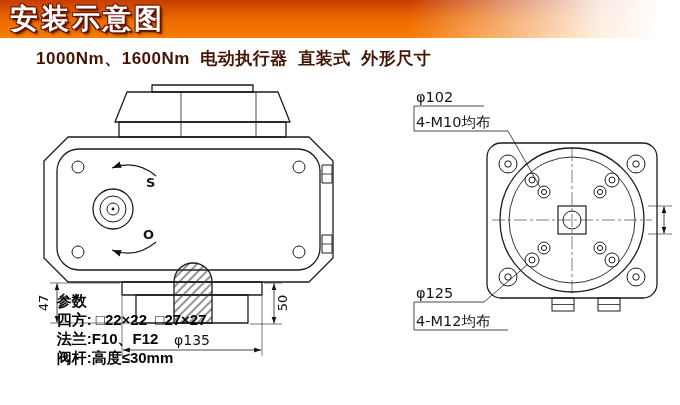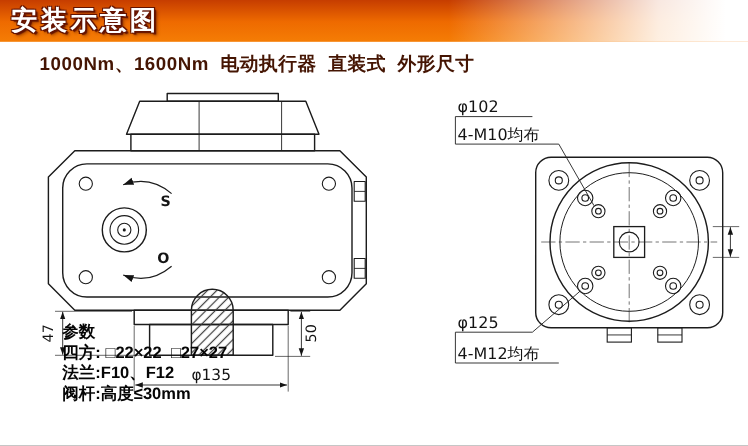--- a/index.html
+++ b/index.html
@@ -8,21 +8,21 @@
   .page { position:relative; width:680px; height:405px; background:#ffffff; overflow:hidden; margin:0 auto; }
 
   .banner {
     position:absolute; top:0; left:0; width:680px; height:38px;
     background-image:
       linear-gradient(90deg, rgba(255,255,255,0) 0%, rgba(255,255,255,0) 60%, rgba(255,255,255,.88) 88%, #ffffff 97%),
       linear-gradient(180deg, #c63d00 0%, #ee6a00 52%, #f57d05 100%);
     display:flex; align-items:center;
   }
   .banner-title {
-    font-size:24px; font-weight:bold; color:#ffffff; letter-spacing:3px; padding-left:10px; line-height:38px;
+    font-size:28px; font-weight:bold; color:#ffffff; letter-spacing:3px; padding-left:10px; line-height:38px;
     text-shadow:-1px -1px 0 #641300, 1px -1px 0 #641300, -1px 1px 0 #641300,
                  1px 1px 0 #641300, 2px 2px 1px #641300, 3px 3px 3px rgba(60,10,0,.45);
   }
   .subtitle {
     position:absolute; top:47px; left:36px;
     font-size:17px; font-weight:bold; color:#451503; letter-spacing:.5px; white-space:pre;
   }
   .drawing { position:absolute; top:75px; left:0; }
   svg text { font-family:"DejaVu Sans","Liberation Sans",sans-serif; fill:#141414; }
 

